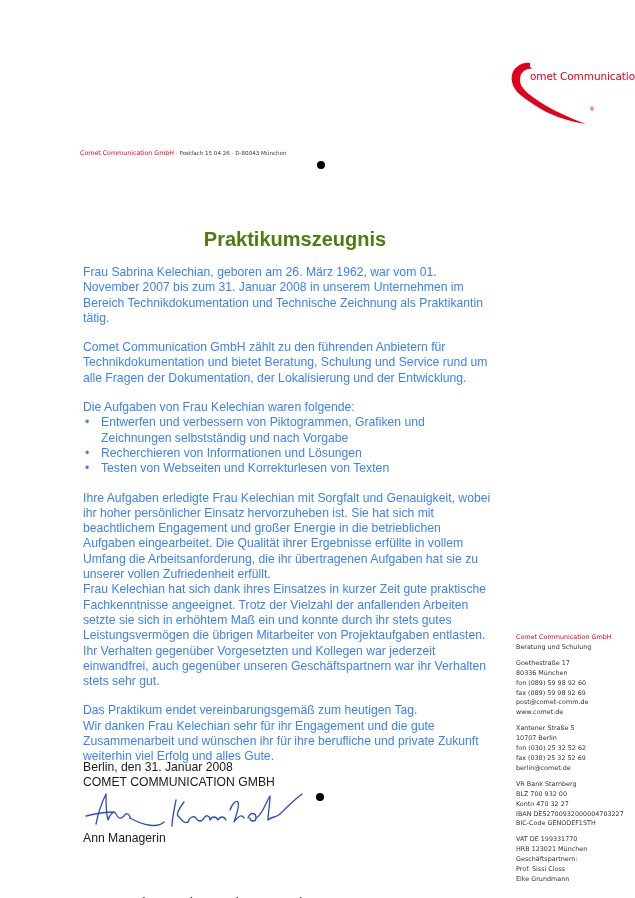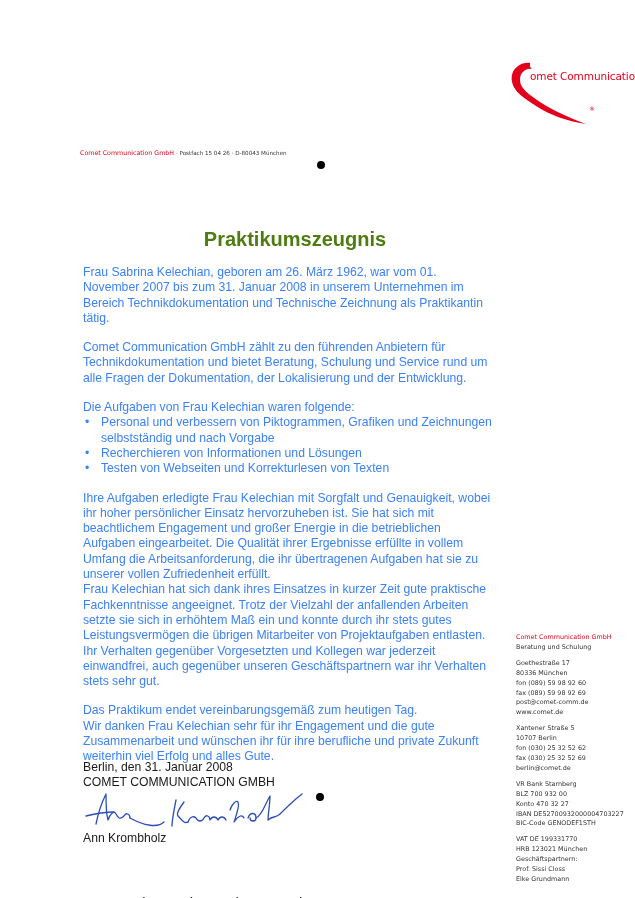--- a/index.html
+++ b/index.html
@@ -154,21 +154,21 @@
 <div class="punch-dot" style="left:317px; top:161px;"></div>
 
 <div class="title">Praktikumszeugnis</div>
 
 <div class="body-text" style="top:265px;">
   <p class="para">Frau Sabrina Kelechian, geboren am 26. März 1962, war vom 01. November 2007 bis zum 31. Januar 2008 in unserem Unternehmen im Bereich Technikdokumentation und Technische Zeichnung als Praktikantin tätig.</p>
   <p class="para">Comet Communication GmbH zählt zu den führenden Anbietern für Technikdokumentation und bietet Beratung, Schulung und Service rund um alle Fragen der Dokumentation, der Lokalisierung und der Entwicklung.</p>
   <div class="para">
     <p class="tasks-intro">Die Aufgaben von Frau Kelechian waren folgende:</p>
     <ul class="tasks">
-      <li><span class="bullet">•</span><span>Personal und verbessern von Piktogrammen, Grafiken und Zeichnungen selbstständig und nach Vorgabe</span></li>
+      <li><span class="bullet">•</span><span>Entwerfen und verbessern von Piktogrammen, Grafiken und Zeichnungen selbstständig und nach Vorgabe</span></li>
       <li><span class="bullet">•</span><span>Recherchieren von Informationen und Lösungen</span></li>
       <li><span class="bullet">•</span><span>Testen von Webseiten  und Korrekturlesen von Texten</span></li>
     </ul>
   </div>
   <p>Ihre Aufgaben erledigte Frau Kelechian mit Sorgfalt und Genauigkeit, wobei ihr hoher persönlicher Einsatz hervorzuheben ist. Sie hat sich mit beachtlichem Engagement und großer Energie in die betrieblichen Aufgaben eingearbeitet. Die Qualität ihrer Ergebnisse erfüllte in vollem Umfang die Arbeitsanforderung, die ihr übertragenen Aufgaben hat sie zu unserer vollen Zufriedenheit erfüllt.</p>
   <p>Frau Kelechian hat sich dank ihres Einsatzes in kurzer Zeit gute praktische Fachkenntnisse angeeignet. Trotz der Vielzahl der anfallenden Arbeiten setzte sie sich in erhöhtem Maß ein und konnte durch ihr stets gutes Leistungsvermögen die übrigen Mitarbeiter von Projektaufgaben entlasten.</p>
   <p class="para">Ihr Verhalten gegenüber Vorgesetzten und Kollegen war jederzeit einwandfrei, auch gegenüber unseren Geschäftspartnern war ihr Verhalten stets sehr gut.</p>
   <p>Das Praktikum endet vereinbarungsgemäß zum heutigen Tag.</p>
   <p>Wir danken Frau Kelechian sehr für ihr Engagement und die gute Zusammenarbeit und wünschen ihr für ihre berufliche und private Zukunft weiterhin viel Erfolg und alles Gute.</p>
 </div>
@@ -186,21 +186,21 @@
     <path d="M92 10 C90 20, 88 30, 88 36"></path>
     <path d="M100 12 C94 20, 92 24, 94 26 C98 30, 100 34, 104 32"></path>
     <path d="M104 32 C106 26, 110 26, 112 28 C114 32, 118 32, 120 28 C122 24, 126 26, 126 30 C128 26, 132 26, 134 30 C136 26, 140 26, 142 30"></path>
     <path d="M146 20 C148 14, 152 10, 154 12 C156 16, 152 26, 150 32 C154 26, 158 24, 160 28"></path>
     <path d="M164 28 C166 22, 172 22, 172 28 C172 32, 166 32, 166 28"></path>
     <path d="M172 28 C178 26, 182 12, 186 6 C186 14, 184 24, 184 30 C188 26, 192 28, 196 24 C202 18, 210 10, 218 4"></path>
   </g>
 </svg>
 <div class="punch-dot" style="left:316px; top:793px;"></div>
 
-<div class="signer-name">Ann Krombholz</div>
+<div class="signer-name">Ann Managerin</div>
 <div class="signer-role">Managerin Kunden und Personal</div>
 
 <div class="sidebar">
   <div class="block">
     <div class="sb-company">Comet Communication GmbH</div>
     <div>Beratung und Schulung</div>
   </div>
   <div class="block">
     <div>Goethestraße 17</div>
     <div>80336 München</div>

